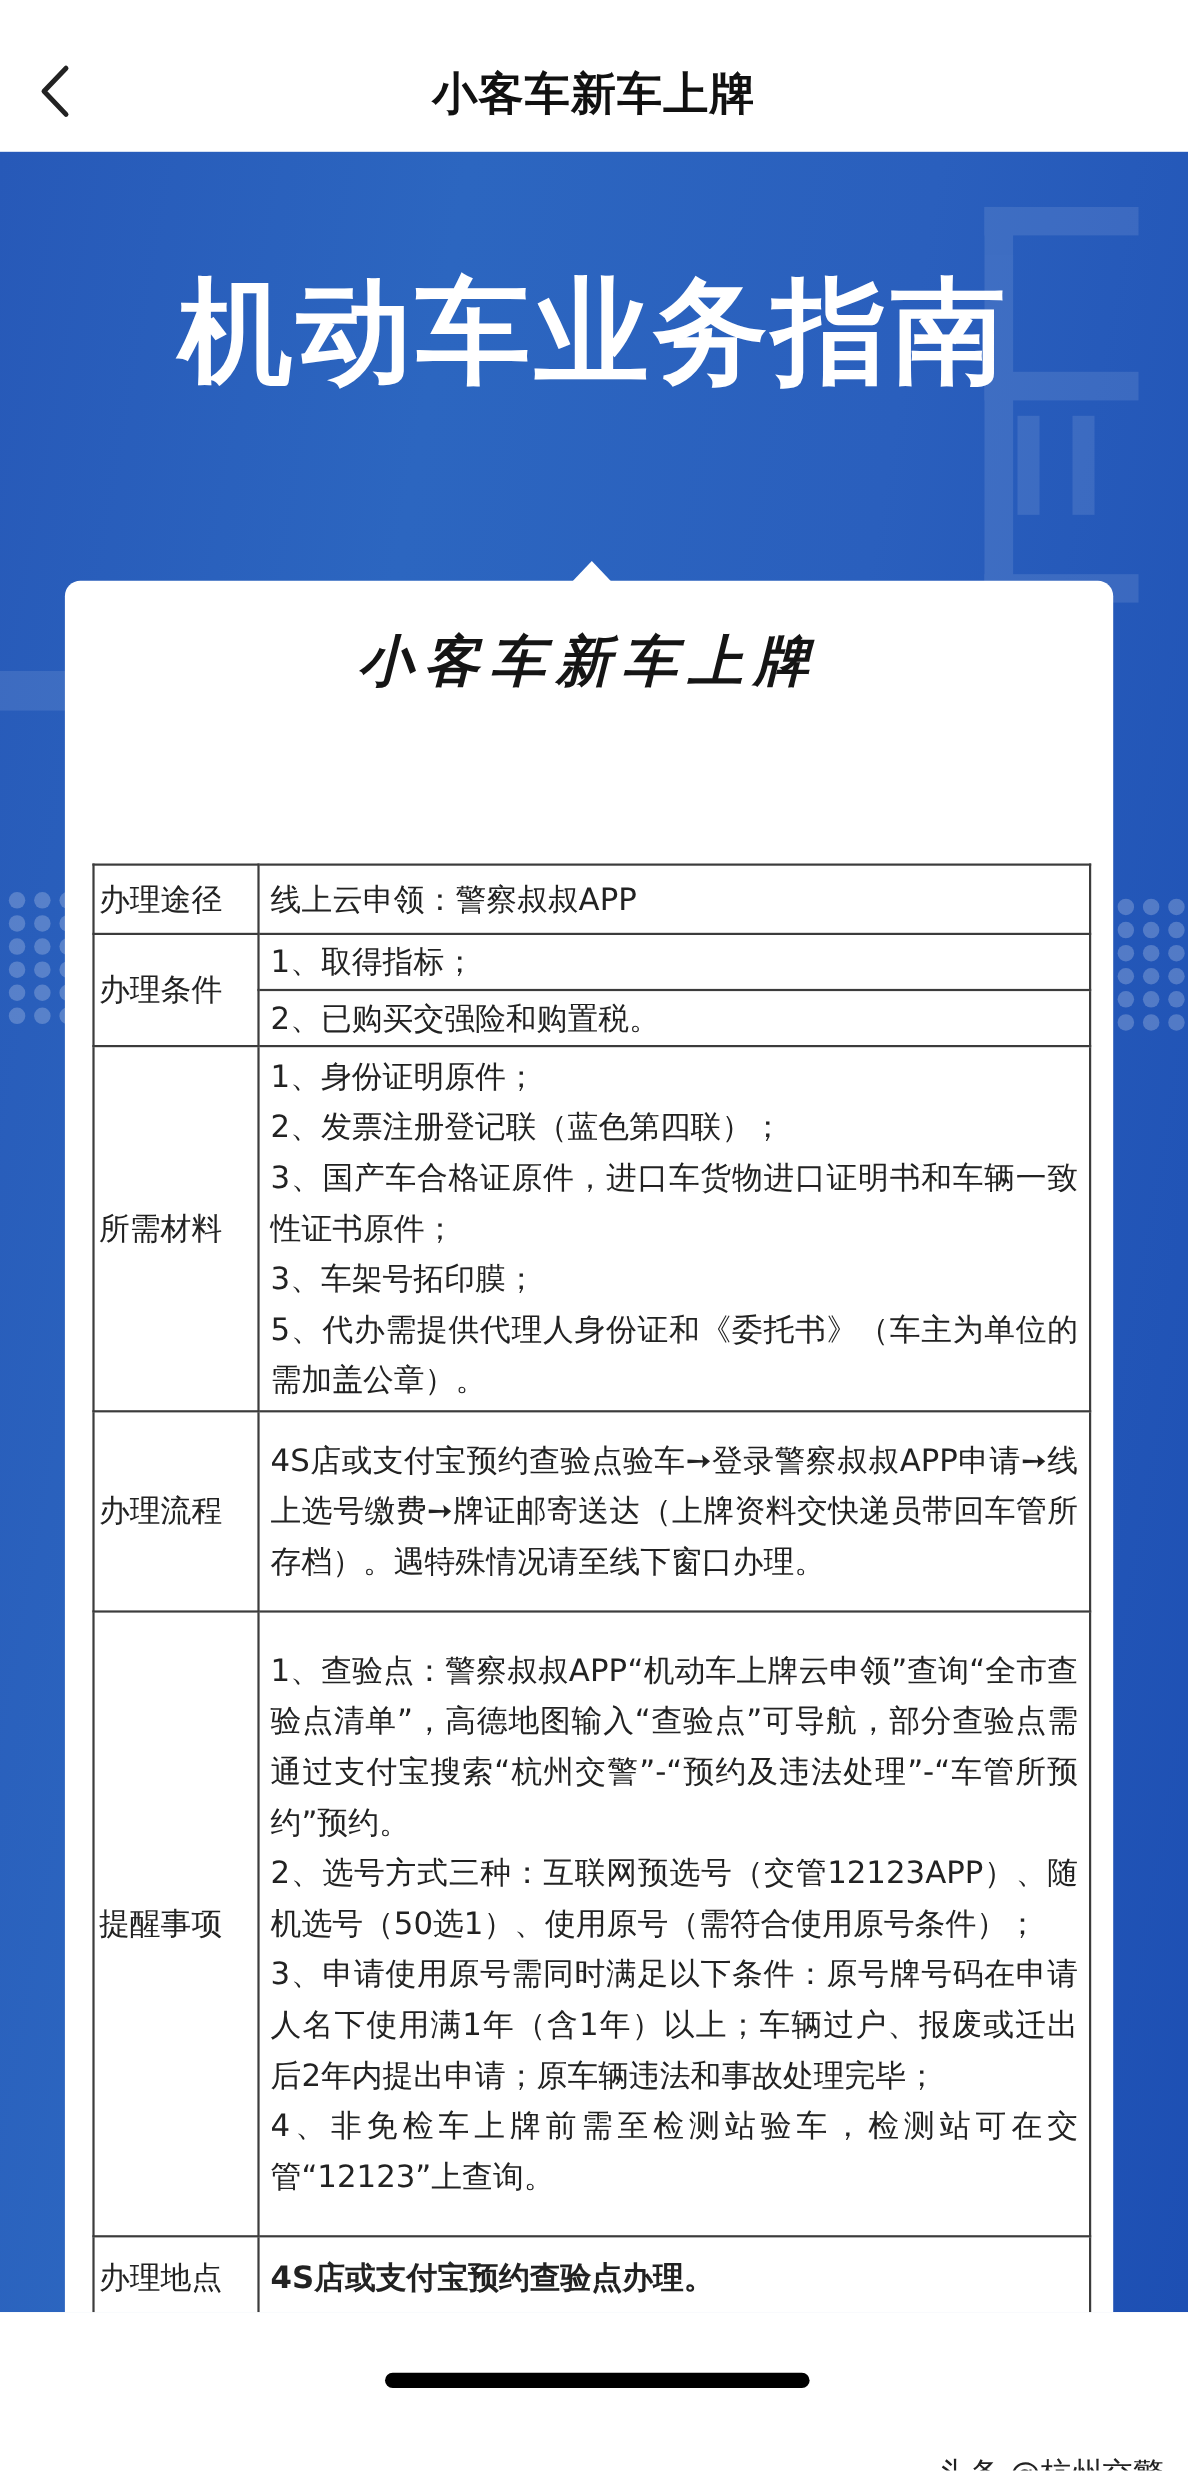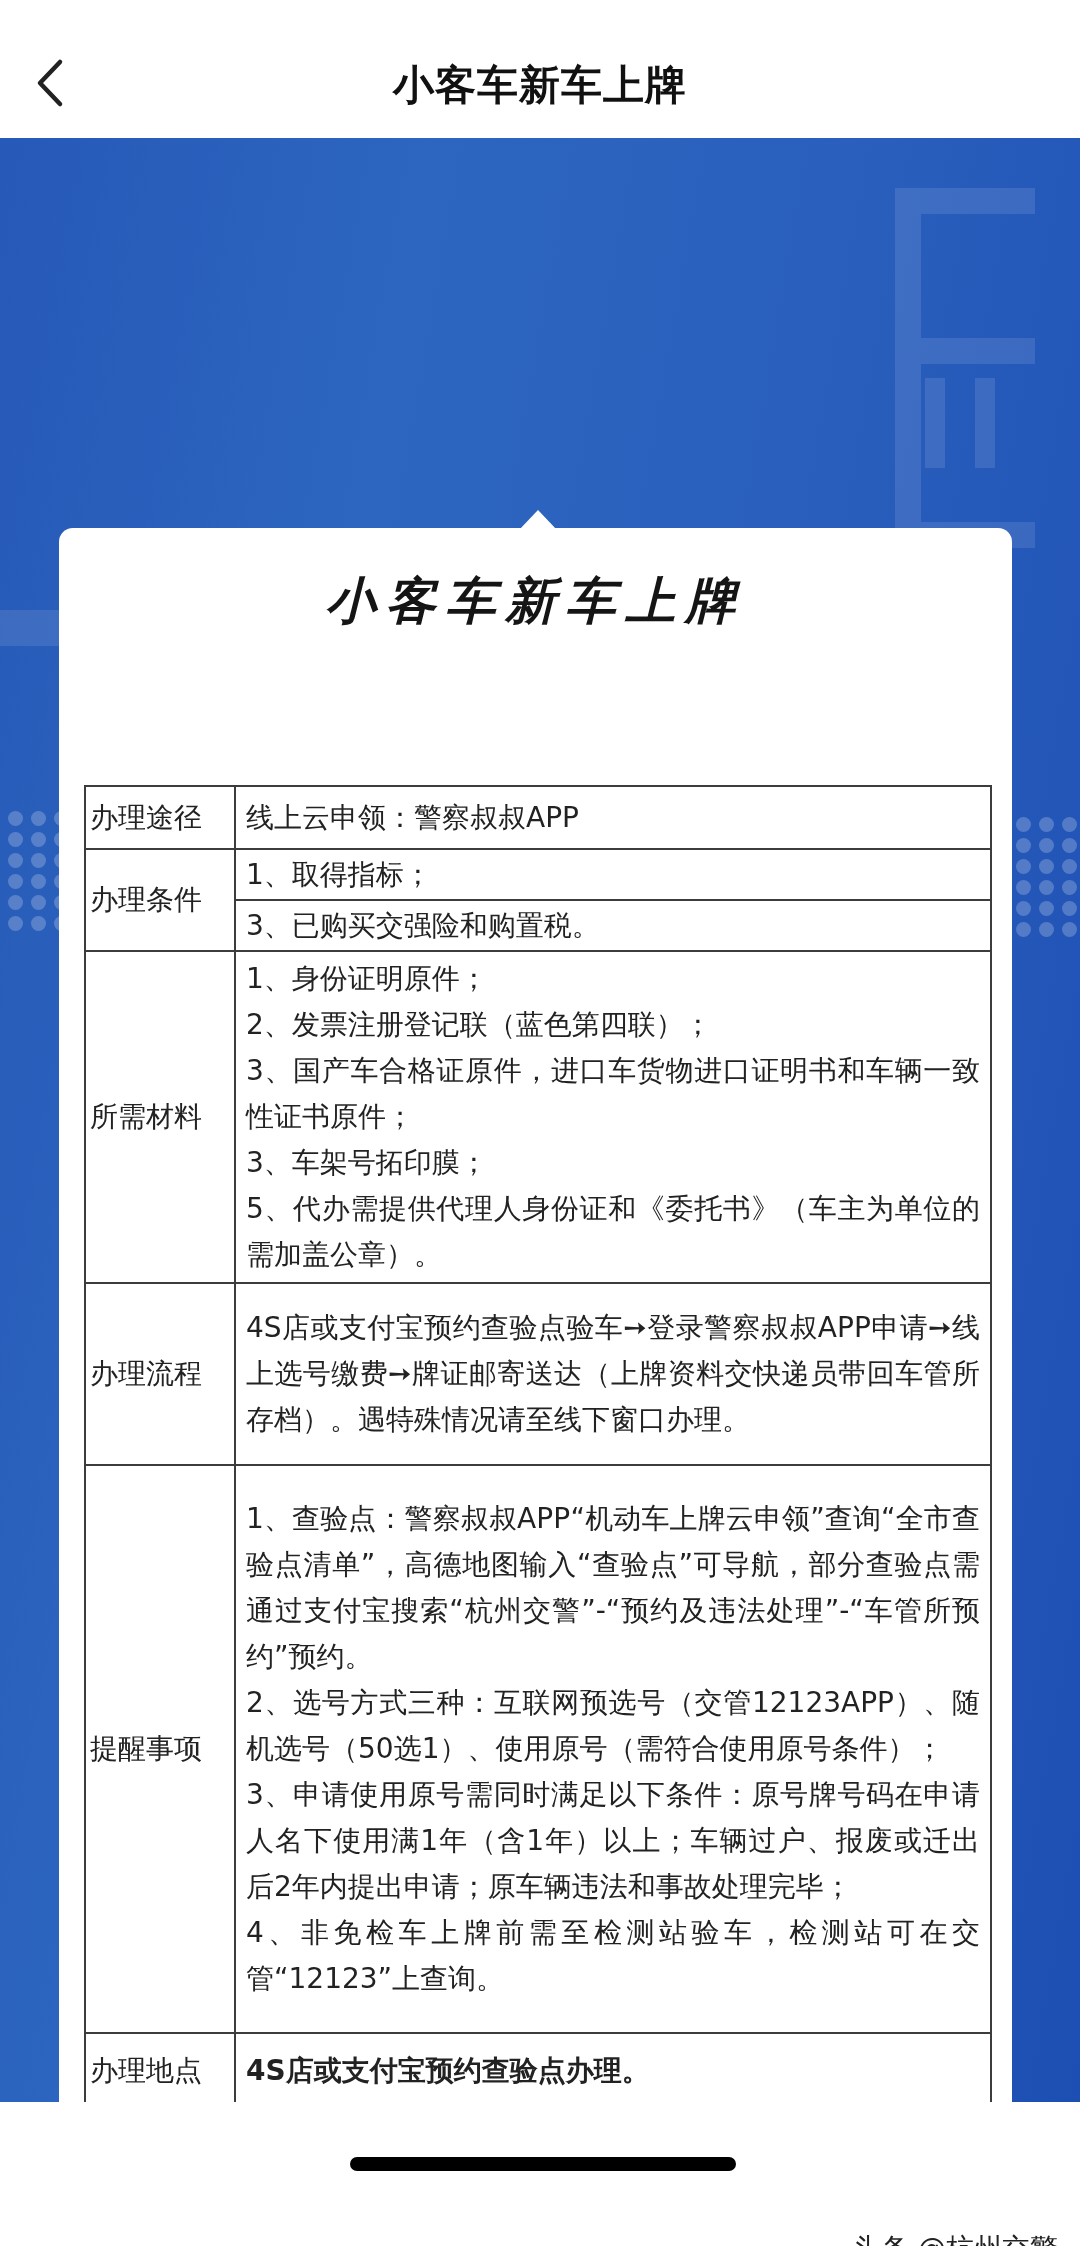--- a/index.html
+++ b/index.html
@@ -100,20 +100,21 @@
       <span></span>
       <span></span>
     <span></span>
       <span></span>
       <span></span>
       <span></span>
       <span></span>
       <span></span>
   </div>
 
+  <div class="headline">机动车业务指南</div>
 
   <div class="card-pointer"></div>
   <div class="card">
     <div class="card-title">小客车新车上牌</div>
 
     <table class="guide">
       <tbody>
           <tr style="height:63px">
         <td class="label">办理途径</td>
         <td class="val single">
@@ -121,21 +122,21 @@
         </td>
       </tr>
       <tr style="height:51px">
         <td class="label" rowspan="2">办理条件</td>
         <td class="val" style="line-height:44px;padding-top:0;padding-bottom:0">
           <span class="line">1、取得指标；</span>
         </td>
       </tr>
       <tr style="height:51px">
         <td class="val" style="line-height:46px;padding-top:0;padding-bottom:0">
-          <span class="line">3、已购买交强险和购置税。</span>
+          <span class="line">2、已购买交强险和购置税。</span>
         </td>
       </tr>
       <tr style="height:312px">
         <td class="label">所需材料</td>
         <td class="val">
           <span class="line">1、身份证明原件；</span>
           <span class="line">2、发票注册登记联（蓝色第四联）；</span>
           <span class="line">3、国产车合格证原件，进口车货物进口证明书和车辆一致性证书原件；</span>
           <span class="line">3、车架号拓印膜；</span>
           <span class="line">5、代办需提供代理人身份证和《委托书》（车主为单位的需加盖公章）。</span>

